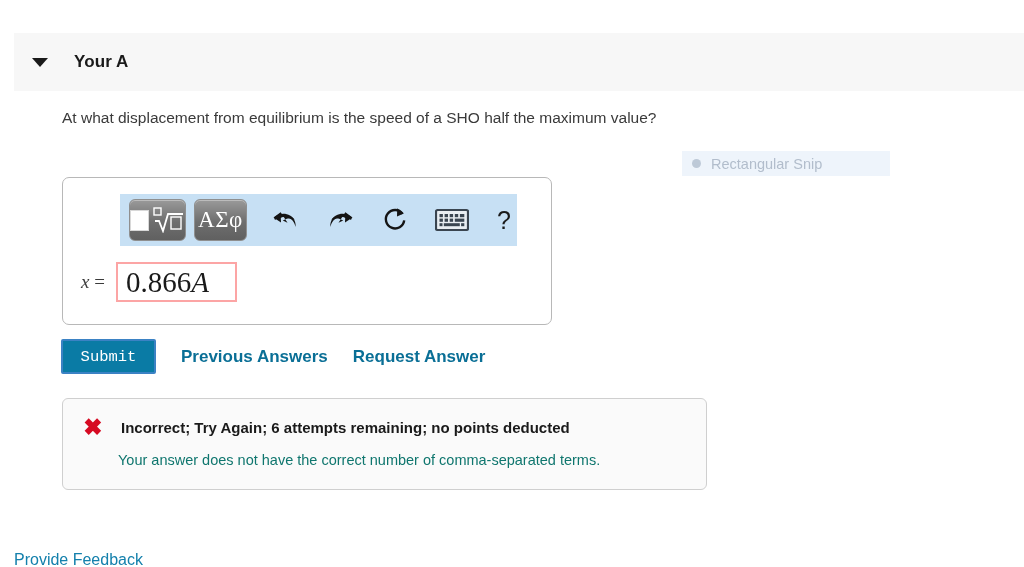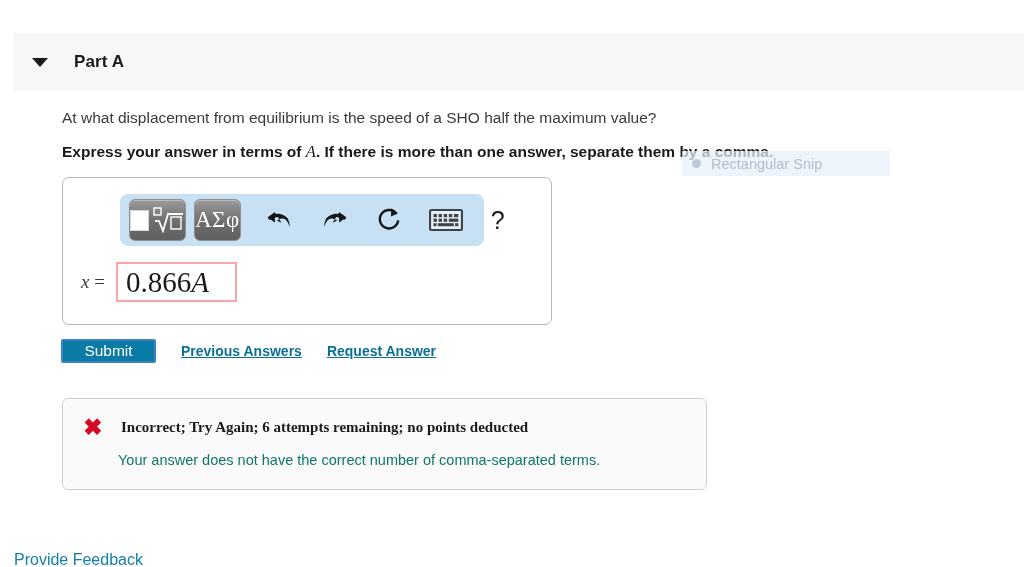--- a/index.html
+++ b/index.html
@@ -108,24 +108,24 @@
     height: 146px;
     border: 1px solid #b8b8b8;
     border-radius: 7px;
     background: #ffffff;
   }
 
   .math-toolbar {
     position: absolute;
     left: 57px;
     top: 16px;
-    width: 364px;
+    width: 397px;
     height: 52px;
     background: #c7e0f4;
-    border-radius: 8px;
+    border-radius: 0;
     display: flex;
     align-items: center;
   }
 
   .tb-btn {
     height: 40px;
     border-radius: 6px;
     background: linear-gradient(180deg, #9a9a9a 0%, #6e6e6e 55%, #606060 100%);
     border: 1px solid #8f8f8f;
     box-shadow: inset 0 1px 0 rgba(255,255,255,0.35);
@@ -219,39 +219,38 @@
   
   .action-row {
     position: absolute;
     left: 61px;
     top: 339px;
     display: flex;
     align-items: center;
   }
   .submit-button {
     width: 95px;
-    height: 24px;
+    height: 35px;
     background: #0a7ba5;
     color: #ffffff;
     border: 2px solid #3b82c4;
     border-radius: 2px;
     font-size: 15.5px;
-    font-family: Liberation Sans, sans-serif;
+    font-family: Liberation Mono, monospace;
     display: flex;
     align-items: center;
     justify-content: center;
     cursor: pointer;
     box-sizing: border-box;
   }
   .action-link {
     margin-left: 25px;
-    font-size: 14px;
+    font-size: 17px;
     font-weight: bold;
     color: #0a6f96;
-    text-decoration: underline;
     cursor: pointer;
     white-space: nowrap;
   }
   .action-link.second { }
 
   
   .feedback-box {
     position: absolute;
     left: 62px;
     top: 398px;
@@ -279,21 +278,20 @@
     display: flex;
     align-items: center;
     justify-content: center;
   }
   .feedback-title {
     margin-left: 18px;
     font-size: 15px;
     font-weight: bold;
     color: #1a1a1a;
     white-space: nowrap;
-    font-family: Liberation Serif, serif;
   }
   .feedback-detail {
     position: absolute;
     left: 55px;
     top: 53px;
     font-size: 14.5px;
     color: #0f766e;
     white-space: nowrap;
   }
 
@@ -306,26 +304,25 @@
     color: #1480ac;
     cursor: pointer;
     white-space: nowrap;
   }
 </style>
 </head>
 <body>
 
 <div class="part-header">
   <div class="disclosure-triangle"></div>
-  <div class="part-title">Part A</div>
+  <div class="part-title">Your A</div>
 </div>
 
 <div class="question-block">
   <p class="question-line">At what displacement from equilibrium is the speed of a SHO half the maximum value?</p>
-  <p class="question-instruction"><span>Express your answer in terms of </span><span class="mathvar">A</span><span>. If there is more than one answer, separate them by a comma.</span></p>
 </div>
 
 <div class="snip-overlay">
   <div class="snip-dot"></div>
   <div class="snip-label">Rectangular Snip</div>
 </div>
 
 <div class="answer-container">
 
   <div class="math-toolbar">

